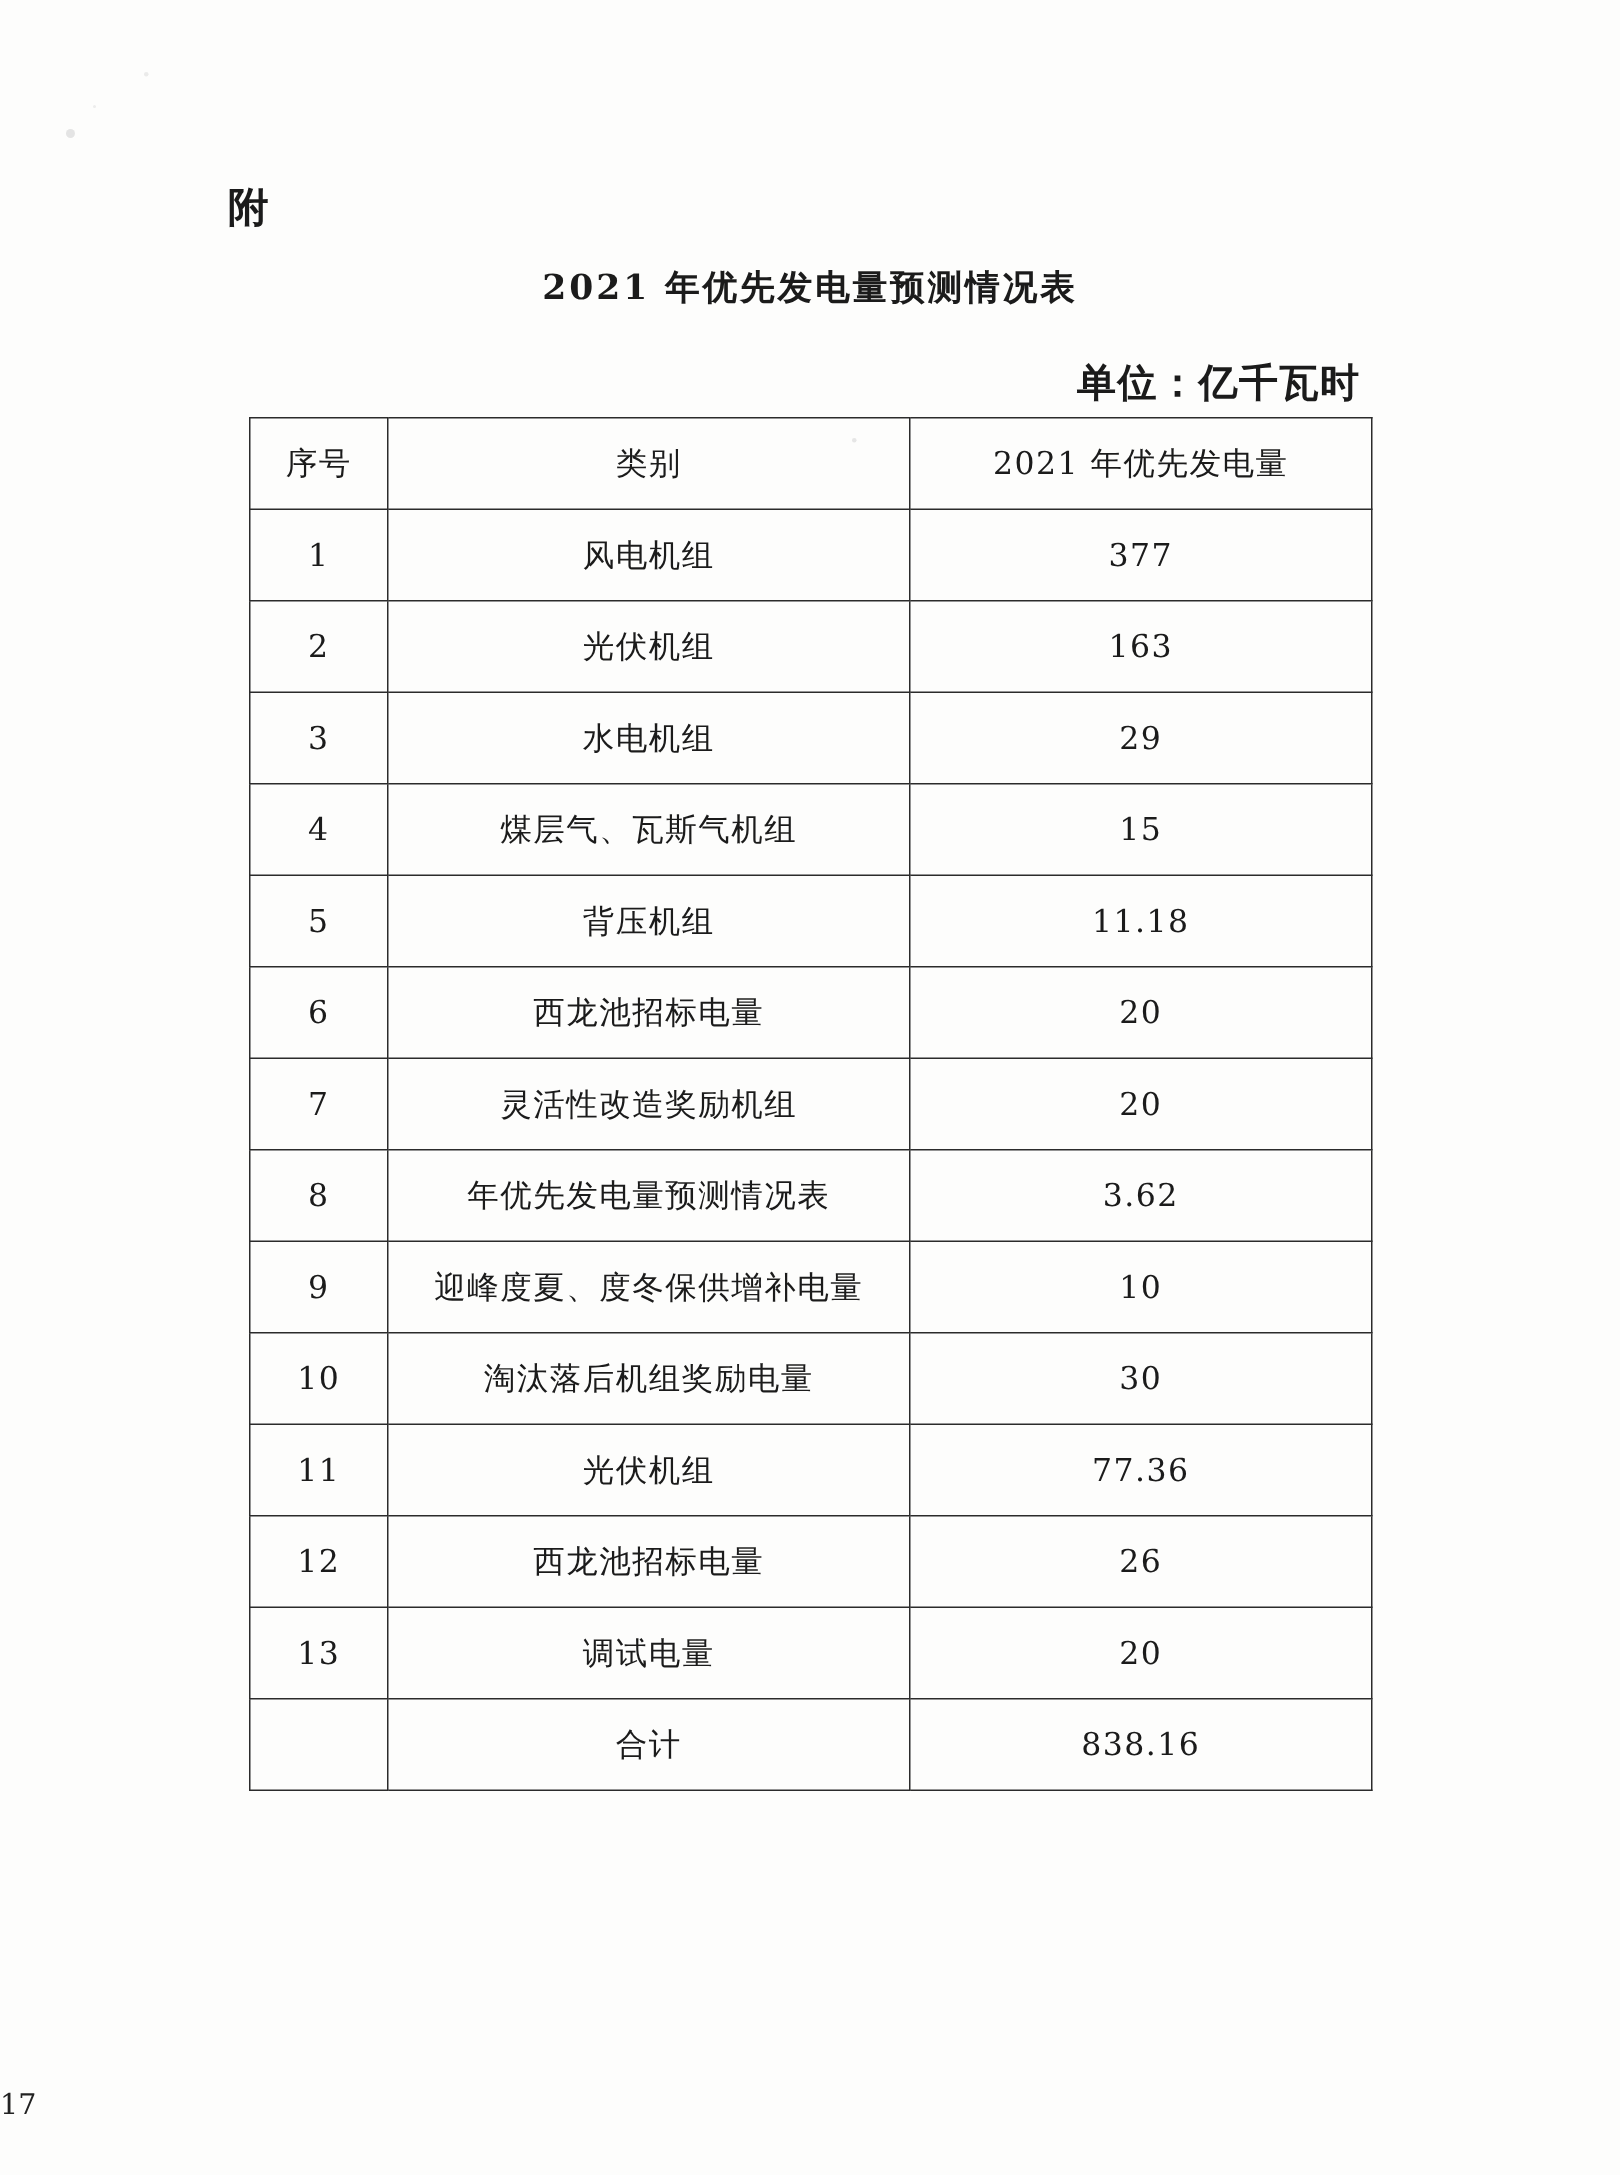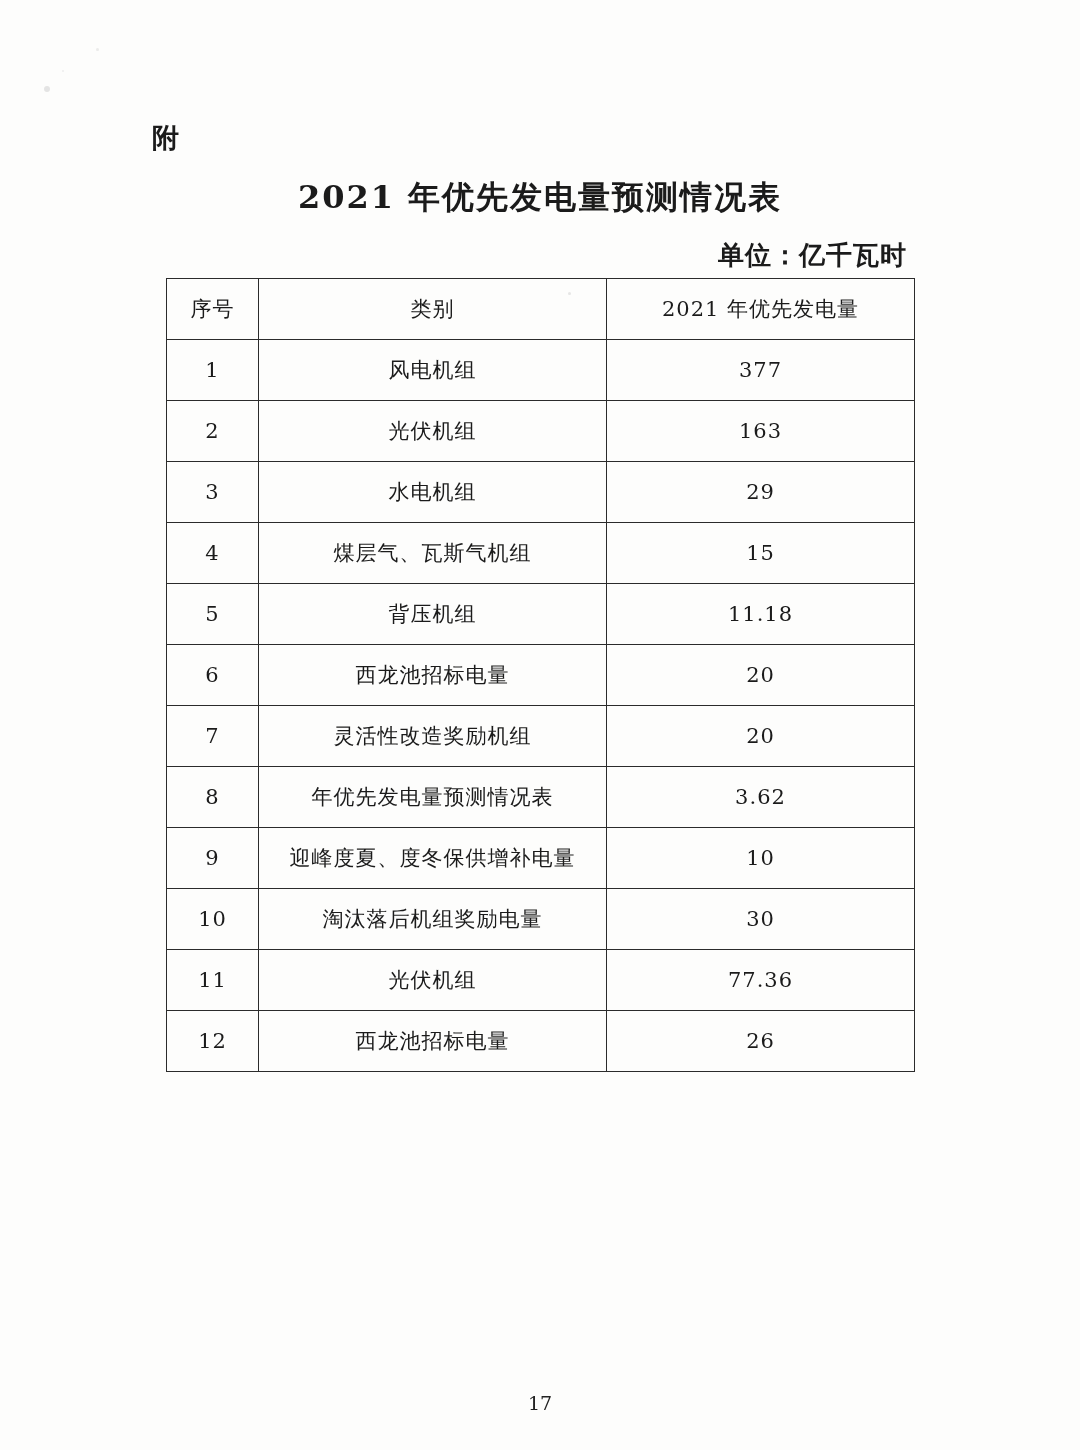--- a/index.html
+++ b/index.html
@@ -40,21 +40,21 @@
     font-weight: 700;
     letter-spacing: 1px;
   }
 
   .doc-title {
     position: absolute;
     left: 0;
     right: 0;
     top: 176px;
     text-align: center;
-    font-size: 32px;
+    font-size: 23px;
     font-weight: 700;
     letter-spacing: 2px;
   }
 
   .unit-line {
     position: absolute;
     right: 173px;
     top: 238px;
     font-size: 26px;
     font-weight: 700;
@@ -90,21 +90,21 @@
   .num {
     font-family: "DejaVu Serif", "Liberation Serif", serif;
     letter-spacing: 1.5px;
   }
 
   .page-number {
     position: absolute;
     left: 0;
     right: 0;
     bottom: 36px;
-    text-align: center;
+    text-align: left;
     font-size: 19px;
     color: #222;
   }
 </style>
 </head>
 <body>
 
 <div class="page">
 
   <span class="speck s1"></span>
@@ -185,17 +185,27 @@
       <tr>
         <td class="num">11</td>
         <td>光伏机组</td>
         <td class="num">77.36</td>
       </tr>
       <tr>
         <td class="num">12</td>
         <td>西龙池招标电量</td>
         <td class="num">26</td>
       </tr>
+      <tr>
+        <td class="num">13</td>
+        <td>调试电量</td>
+        <td class="num">20</td>
+      </tr>
+      <tr>
+        <td class="num"></td>
+        <td>合计</td>
+        <td class="num">838.16</td>
+      </tr>
     </tbody>
   </table>
 
   <div class="page-number">17</div>
 </div>
 
 </body></html>

